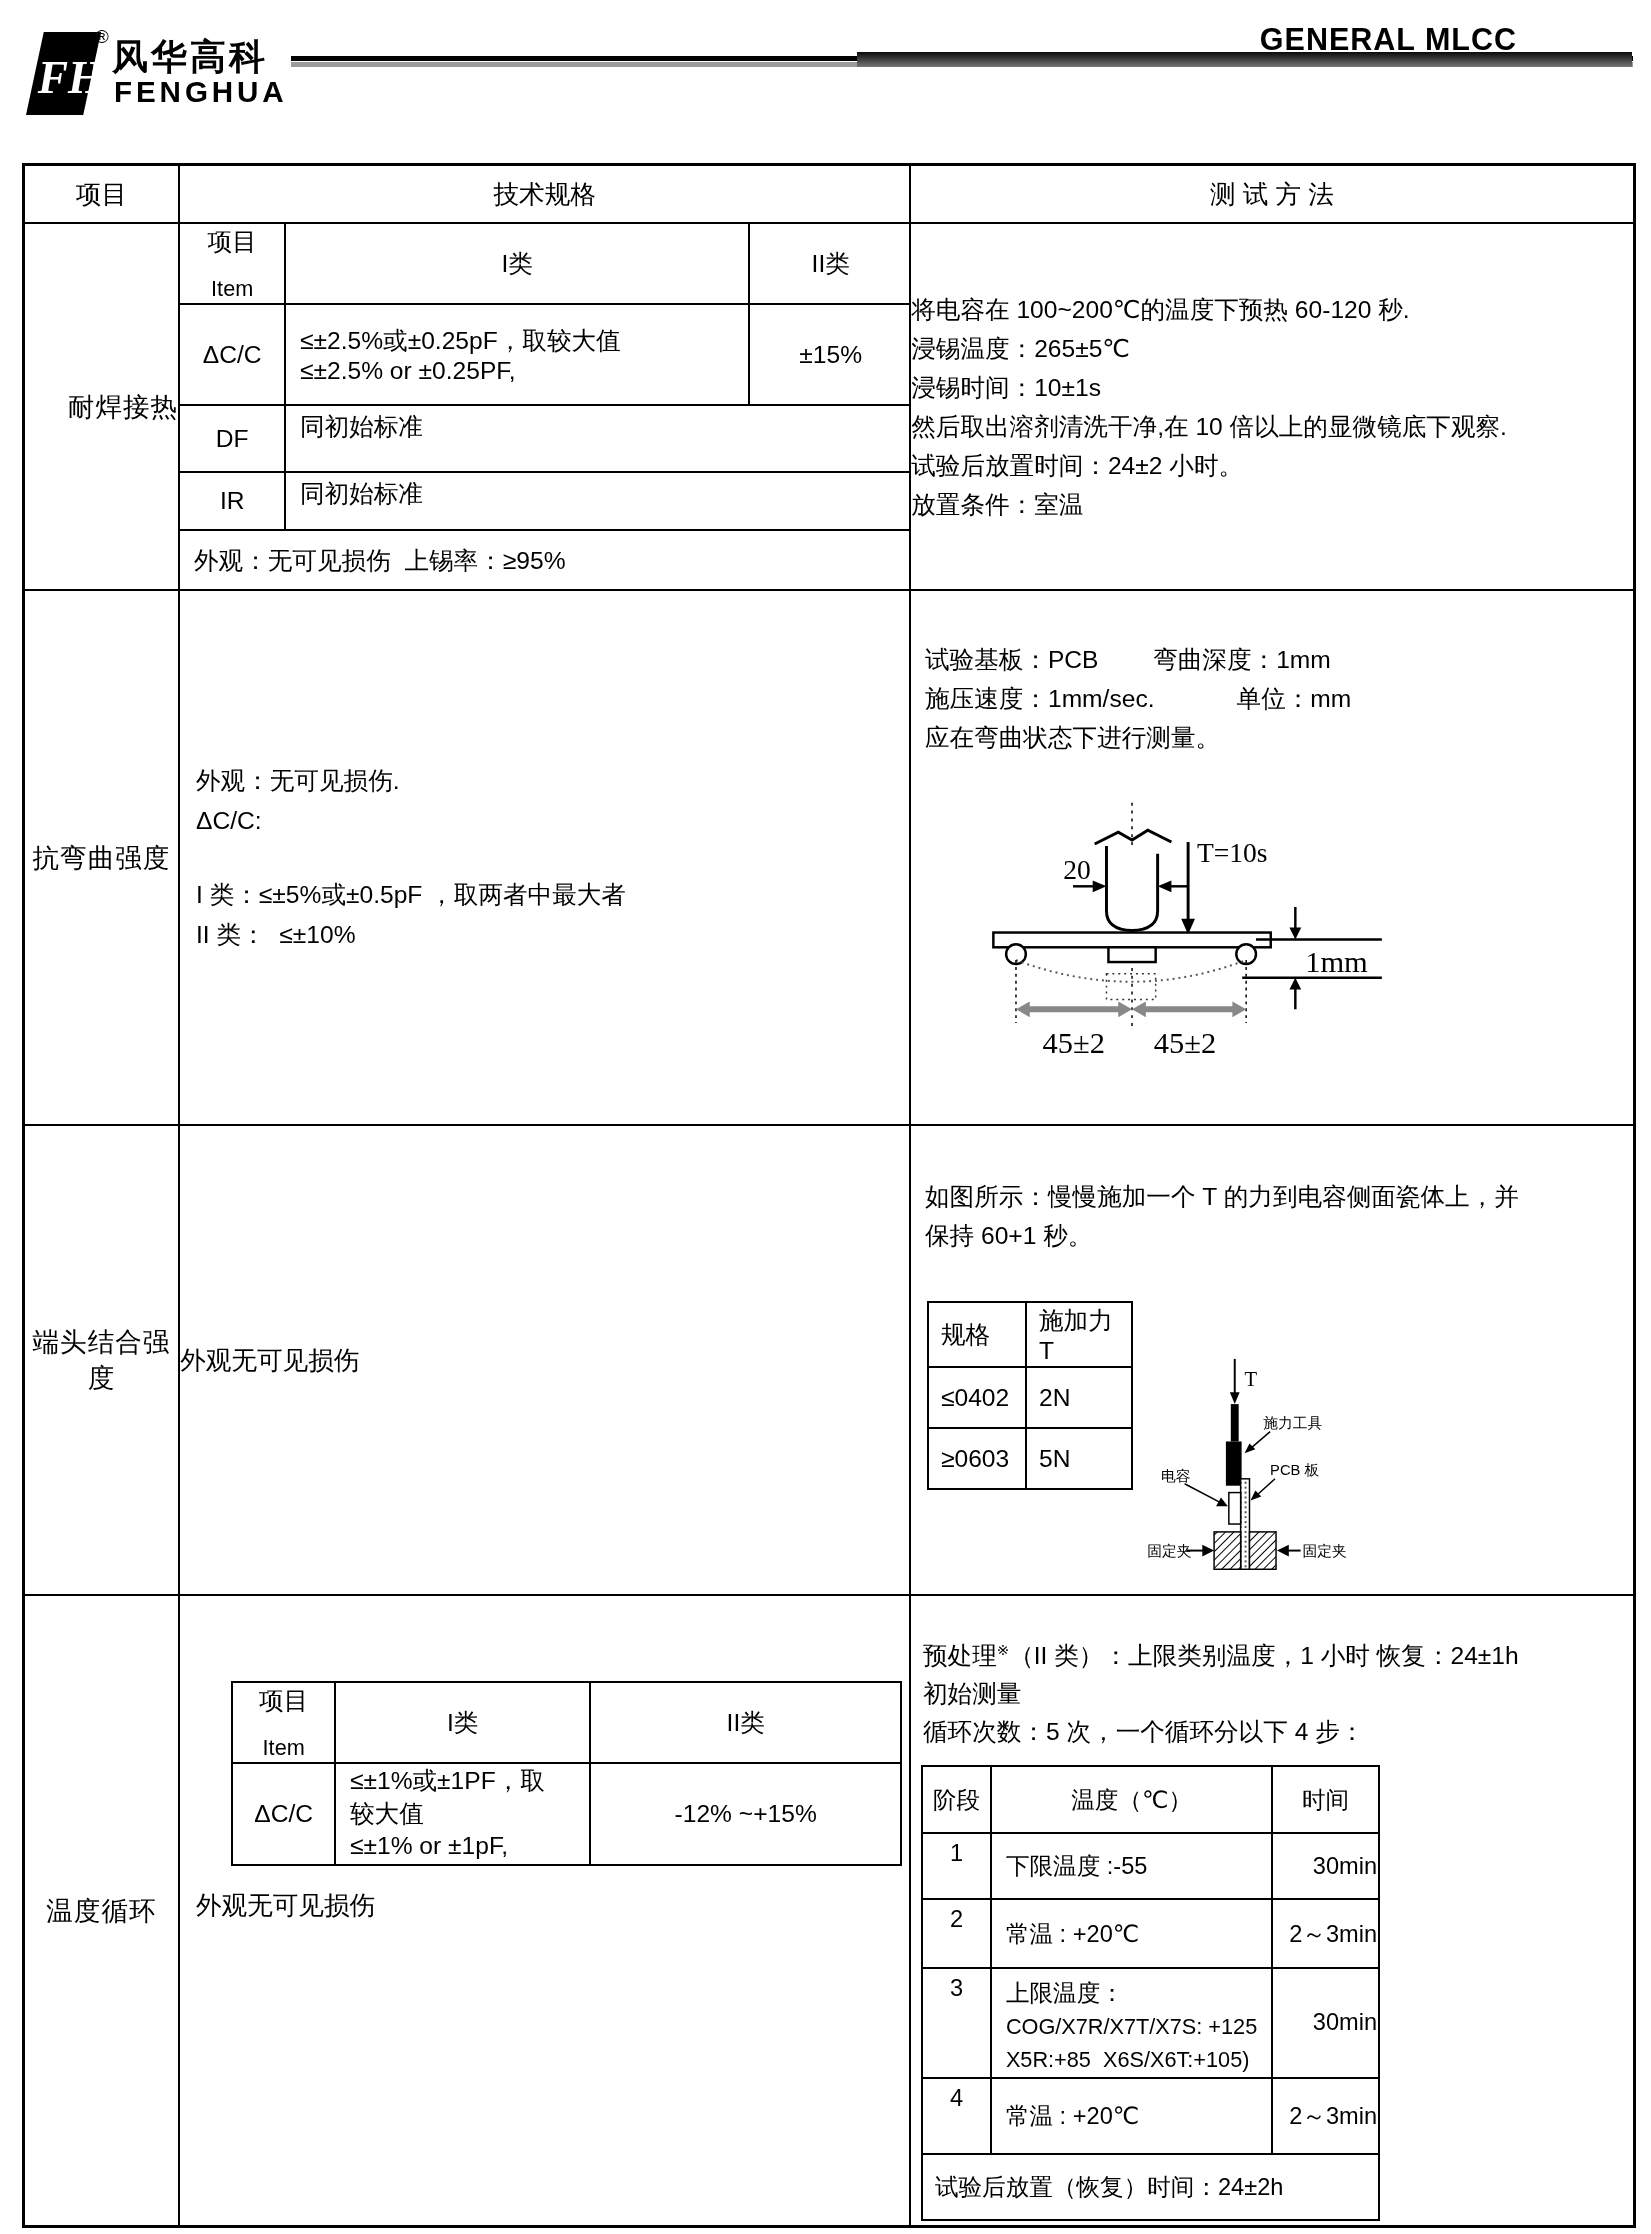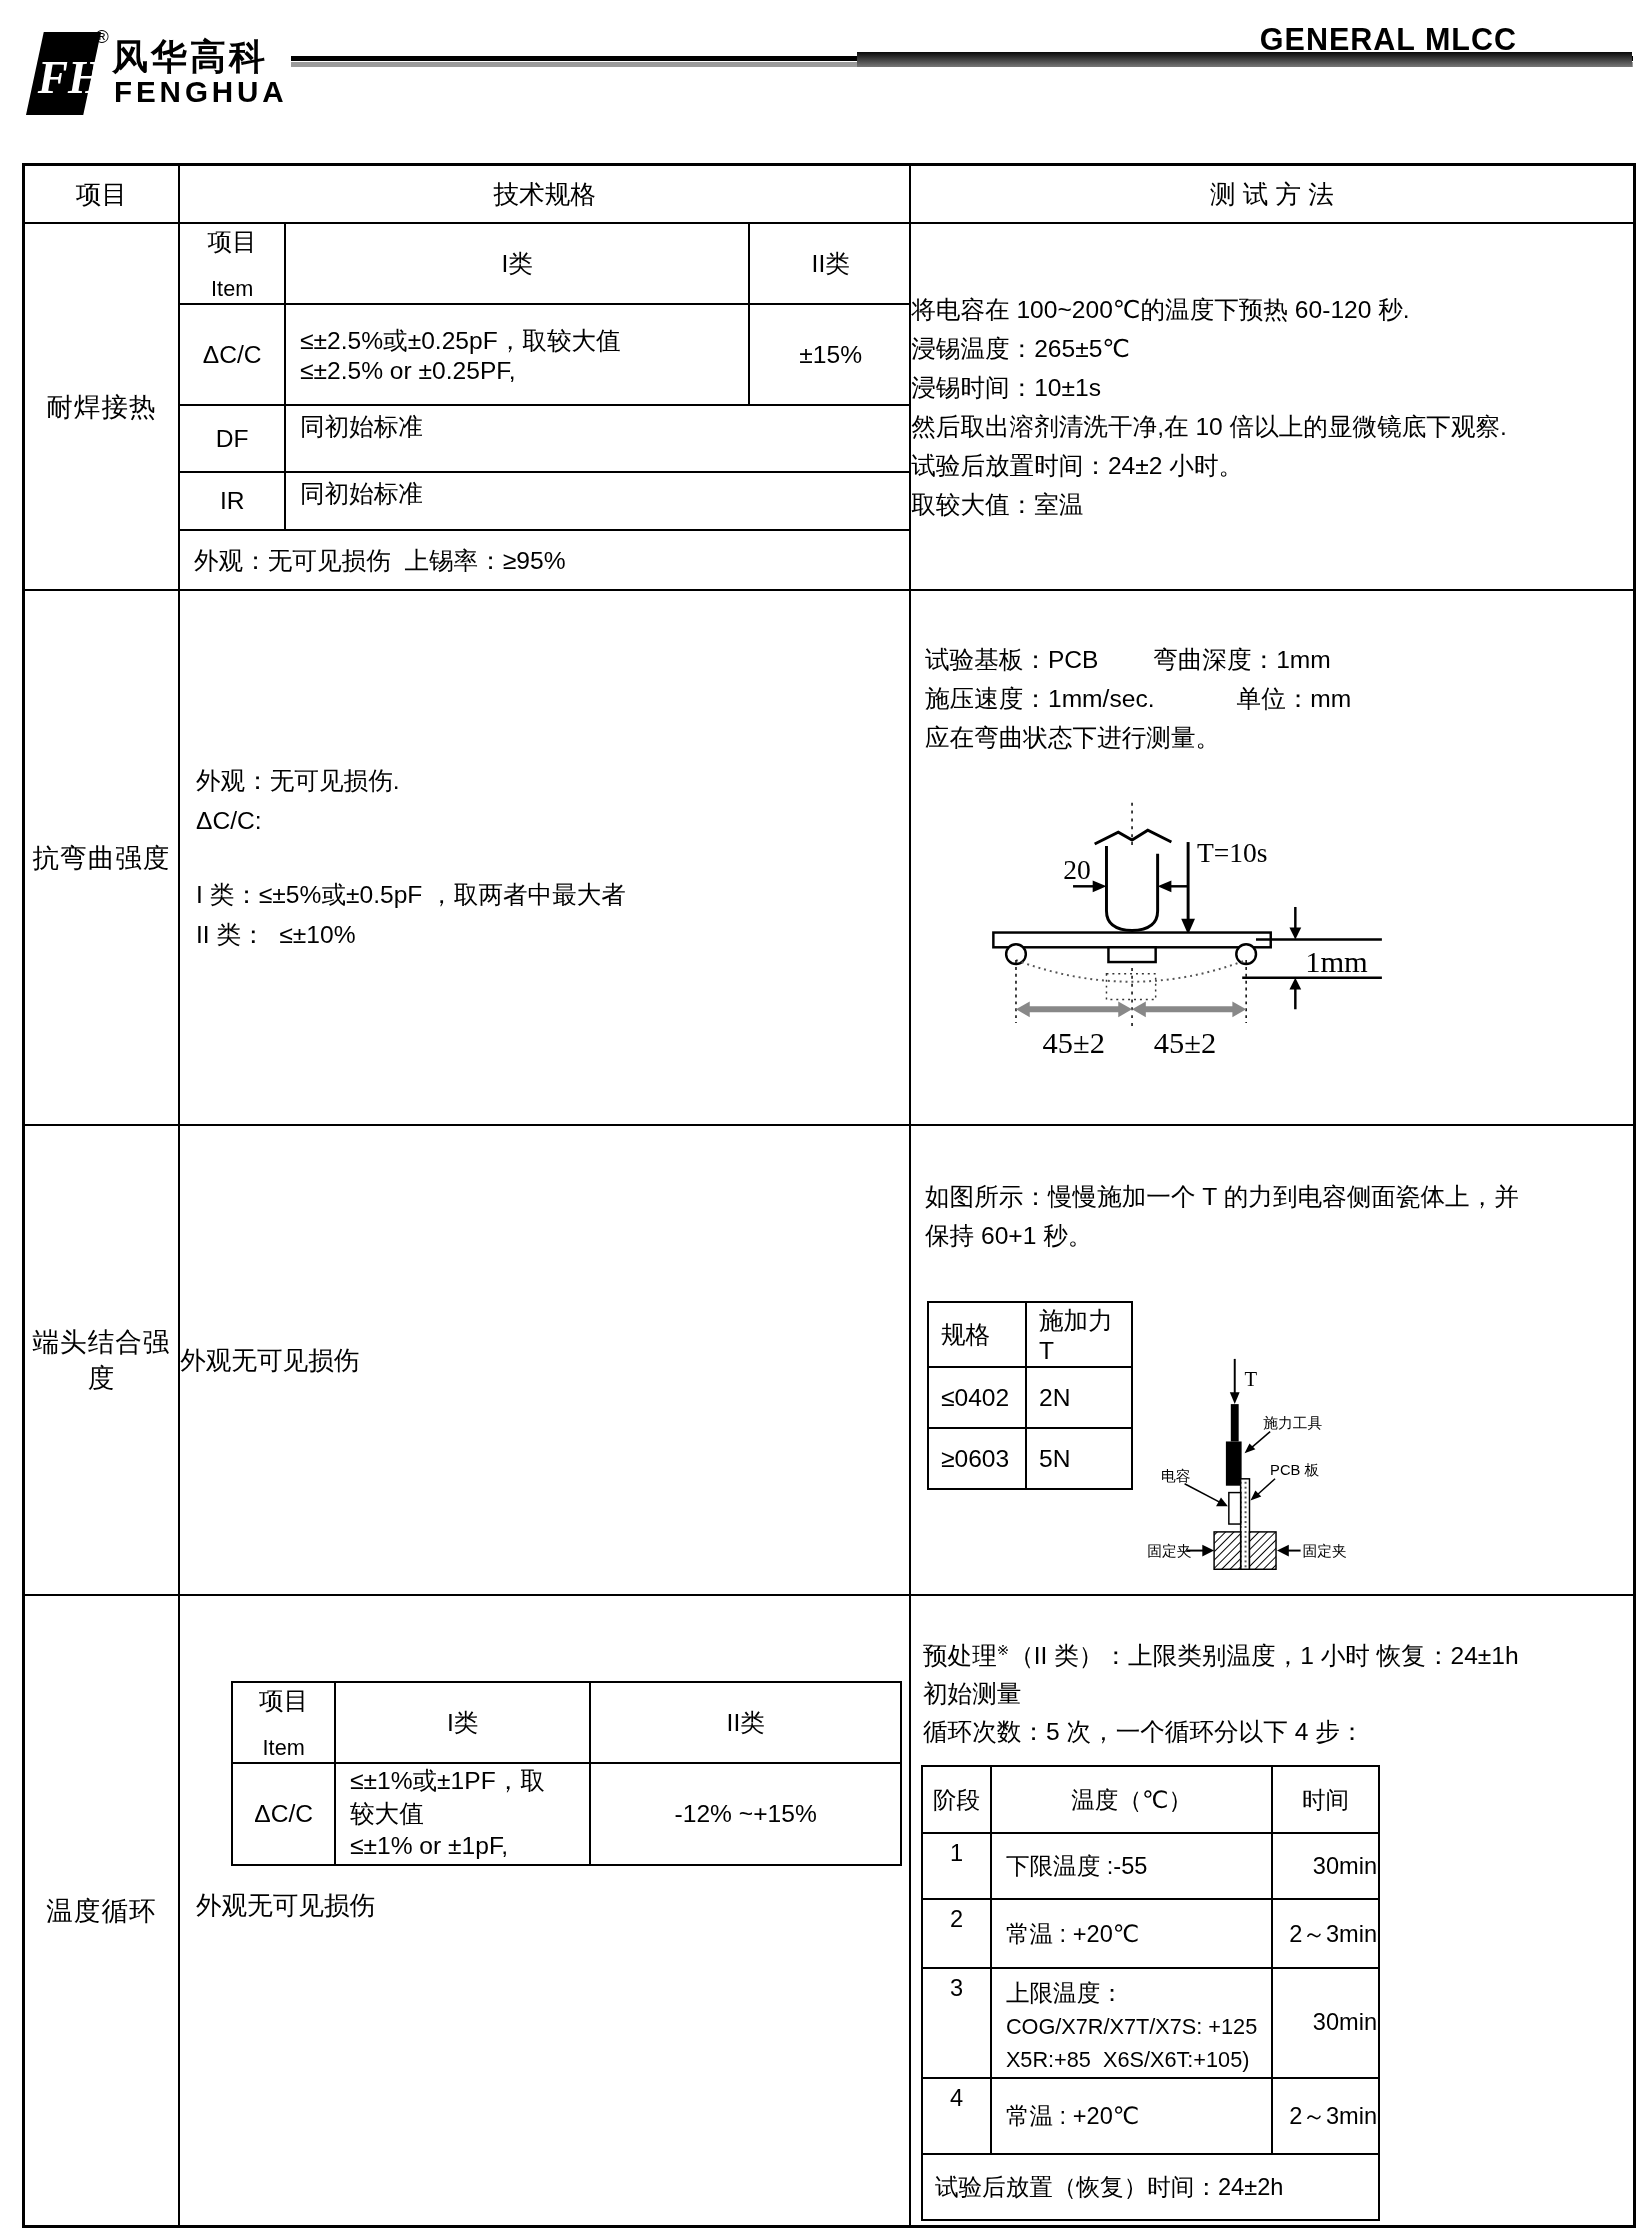--- a/index.html
+++ b/index.html
@@ -103,21 +103,21 @@
       </colgroup>
     <tbody>
 
       <tr>
         <td class="hd-cell">项目</td>
         <td class="hd-cell">技术规格</td>
         <td class="hd-cell">测 试 方 法</td>
       </tr>
 
       <tr>
-        <td class="item-cell" style="height:355px;">耐焊接热</td>
+        <td class="item-cell" style="height:355px;text-align:right;">耐焊接热</td>
         <td>
           <table class="nt1">
             <colgroup>
                 <col style="width:105px">
                 <col style="width:464px">
                 <col style="width:162px">
               </colgroup>
             <tbody>
               <tr style="height:69px;">
                 <td class="cc">
@@ -148,21 +148,21 @@
               </tr>
             </tbody>
           </table>
         </td>
         <td class="m1-text">
           <div class="ln">将电容在 100~200℃的温度下预热 60-120 秒.</div>
           <div class="ln">浸锡温度：265±5℃</div>
           <div class="ln">浸锡时间：10±1s</div>
           <div class="ln">然后取出溶剂清洗干净,在 10 倍以上的显微镜底下观察.</div>
           <div class="ln">试验后放置时间：24±2 小时。</div>
-          <div class="ln">取较大值：室温</div>
+          <div class="ln">放置条件：室温</div>
         </td>
       </tr>
 
       <tr>
         <td class="item-cell" style="height:533px;">抗弯曲强度</td>
         <td>
           <div class="r2-spec">
             <div class="ln">外观：无可见损伤.</div>
             <div class="ln">ΔC/C:</div>
             <div class="spacer35"></div>

